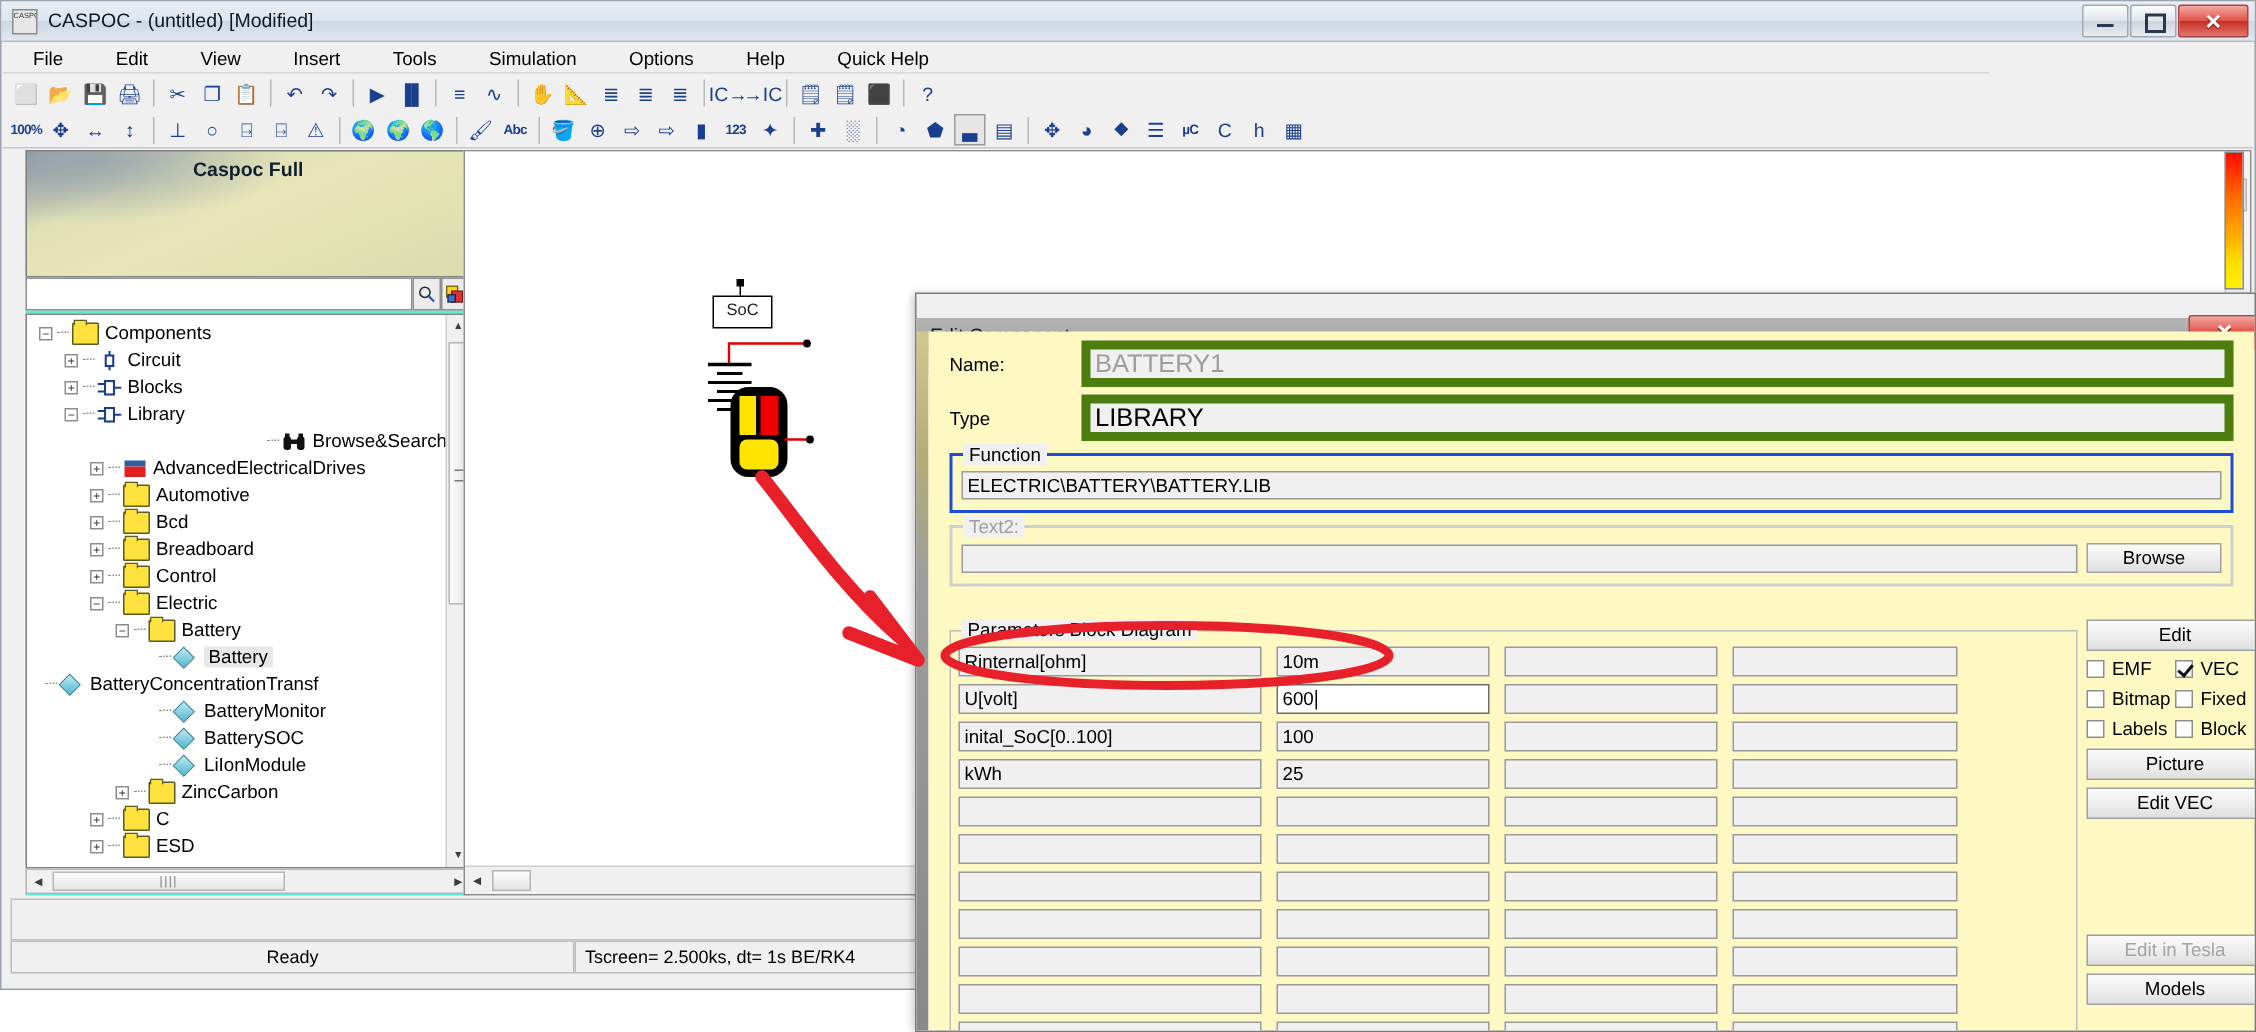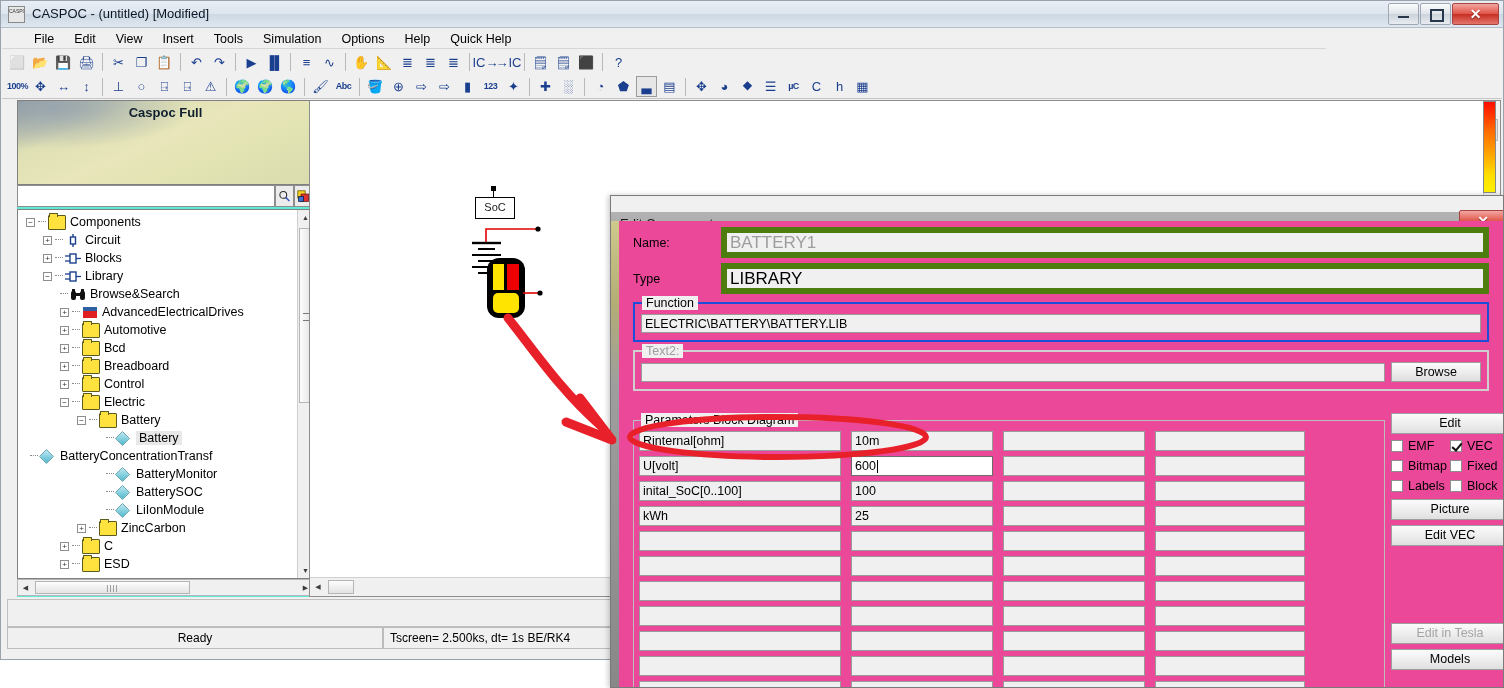--- a/index.html
+++ b/index.html
@@ -33,21 +33,21 @@
     background:linear-gradient(to bottom,#f3a6a0,#e0564b 48%,#c62f24 52%,#e4756b);}
   .winbtn .g-min{position:absolute;left:9px;top:12px;width:11px;height:2px;background:#27384c;}
   .winbtn .g-max{position:absolute;left:9px;top:5px;width:10px;height:9px;border:2px solid #27384c;}
   .winbtn .g-cl{position:absolute;left:0;top:0;width:100%;height:100%;color:#fff;
     font-size:14px;font-weight:bold;text-align:center;line-height:20px;
     text-shadow:0 1px 1px #7a1a12;font-family:"Liberation Sans",sans-serif;}
 
   
   #menubar{position:absolute;left:1px;top:28px;width:1324px;height:20px;
     background:#f0f0f0;border-bottom:1px solid #d6d6d6;box-sizing:border-box;
-    padding-left:22px;display:flex;align-items:center;gap:0px;}
+    padding-left:10px;display:flex;align-items:center;gap:15px;}
   .menu-item{padding:2px 10px;font-size:12.5px;color:#000;cursor:default;white-space:nowrap;}
 
   
   #tb1{position:absolute;left:1px;top:49px;width:1500px;height:24px;background:#f0f0f0;
     display:flex;align-items:center;padding-left:4px;box-sizing:border-box;}
   #tb2{position:absolute;left:1px;top:74px;width:1500px;height:24px;background:#f0f0f0;
     display:flex;align-items:center;padding-left:4px;box-sizing:border-box;
     border-bottom:1px solid #c7c7c7;}
   .tbtn{width:21px;height:21px;margin:0 1px;display:flex;align-items:center;justify-content:center;
     font-size:13px;line-height:1;color:#1b3f8f;position:relative;box-sizing:border-box;}
@@ -148,21 +148,21 @@
     border-bottom:1px solid #8c8c8c;box-sizing:border-box;padding-left:16px;}
   #dlgtitle .t{position:absolute;left:9px;top:4px;font-size:13px;color:#1a1a1a;}
   #dlgclose{position:absolute;right:-4px;top:-2px;width:46px;height:21px;
     border:1px solid #a64343;border-radius:2px;
     background:linear-gradient(to bottom,#f3a6a0,#e0564b 48%,#c62f24 52%,#e4756b);
     color:#fff;font-size:14px;font-weight:bold;text-align:center;line-height:20px;
     text-shadow:0 1px 1px #7a1a12;}
   #dlgbody{position:absolute;left:0;top:25px;right:0;bottom:0;}
   #dlgleftstrip{position:absolute;left:0;top:0;width:8px;bottom:0;
     background:linear-gradient(to bottom,#cfc98c 0%,#b3ad76 18%,#9e9e9e 35%,#888 100%);}
-  #dlgmain{position:absolute;left:8px;top:0;right:0;bottom:0;background:#ec4899;padding:6px 0 0 0;}
+  #dlgmain{position:absolute;left:8px;top:0;right:0;bottom:0;background:#fef9c3;padding:6px 0 0 0;}
 
   .fld-row{display:flex;align-items:center;margin:0 14px 5px 14px;}
   .fld-lbl{width:88px;font-size:12.5px;color:#000;}
   .fld-in{flex:1;height:31px;border:6px solid #4d7c0f;box-sizing:border-box;
     background:#f0f0f0;font-size:17px;color:#000;padding:1px 3px;outline:none;
     font-family:"Liberation Sans",sans-serif;}
   .fld-in.gray{color:#9d9d9d;}
 
   .grp{margin:8px 14px 0 14px;border:2px solid #1d4ed8;position:relative;padding:10px 6px 7px 6px;}
   .grp>.legend{position:absolute;left:7px;top:-8px;background:#f0f0f0;padding:0 4px;
@@ -499,21 +499,21 @@
               <div class="exp">−</div>
               <div class="dotline"></div>
               <div class="ficon"><svg width="16" height="13" viewBox="0 0 16 13">
                   <rect x="5" y="2" width="6" height="9" fill="none" stroke="#1b3f8f" stroke-width="1.4"></rect>
                   <line x1="0" y1="4" x2="5" y2="4" stroke="#1b3f8f" stroke-width="1.3"></line>
                   <line x1="0" y1="9" x2="5" y2="9" stroke="#1b3f8f" stroke-width="1.3"></line>
                   <line x1="11" y1="6.5" x2="16" y2="6.5" stroke="#1b3f8f" stroke-width="1.3"></line>
                 </svg></div>
               <span>Library</span>
             </div>
-            <div class="trow" style="padding-left: 30px;">
+            <div class="trow" style="padding-left: 30px; justify-content: flex-end;">
               <div class="exp none"></div>
               <div class="dotline"></div>
               <div class="ficon"><svg width="16" height="13" viewBox="0 0 16 13">
                   <rect x="1" y="3" width="5" height="9" rx="2" fill="#111"></rect>
                   <rect x="10" y="3" width="5" height="9" rx="2" fill="#111"></rect>
                   <rect x="6" y="5" width="4" height="3" fill="#111"></rect>
                   <rect x="2" y="1" width="3" height="3" fill="#111"></rect>
                   <rect x="11" y="1" width="3" height="3" fill="#111"></rect>
                 </svg></div>
               <span>Browse&amp;Search</span>

